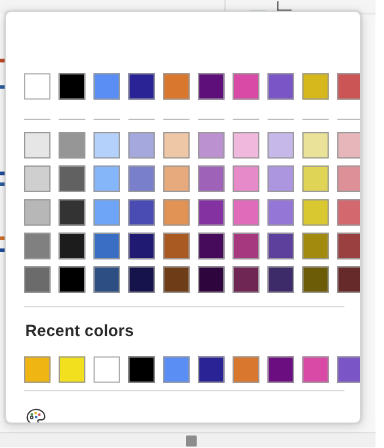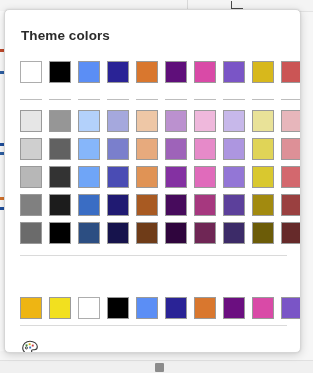--- a/index.html
+++ b/index.html
@@ -222,21 +222,20 @@
       <div class="strip-tick" style="top: 196px; background: rgb(31, 78, 156);"></div>
     </div>
 </div>
 
 <div id="hscrollbar">
   <div id="hscroll-thumb"></div>
 </div>
 
 <div id="color-popup">
 
-  <div class="section-heading" id="theme-colors-heading">Theme colors</div>
 
   <div class="swatch-row" id="theme-row">
       <button class="swatch white-swatch" style="background: rgb(255, 255, 255);"></button>
       <button class="swatch" style="background: rgb(0, 0, 0);"></button>
       <button class="swatch" style="background: rgb(91, 142, 245);"></button>
       <button class="swatch" style="background: rgb(42, 35, 150);"></button>
       <button class="swatch" style="background: rgb(217, 119, 46);"></button>
       <button class="swatch" style="background: rgb(95, 15, 122);"></button>
       <button class="swatch" style="background: rgb(217, 74, 167);"></button>
       <button class="swatch" style="background: rgb(122, 85, 198);"></button>
@@ -315,20 +314,21 @@
         <button class="swatch" style="background: rgb(47, 5, 61);"></button>
         <button class="swatch" style="background: rgb(111, 38, 85);"></button>
         <button class="swatch" style="background: rgb(60, 43, 104);"></button>
         <button class="swatch" style="background: rgb(108, 92, 8);"></button>
         <button class="swatch" style="background: rgb(102, 42, 42);"></button>
       </div>
     </div>
 
   <div class="full-rule" id="rule-above-recent"></div>
 
+  <div class="section-heading" id="recent-colors-heading">Recent colors</div>
 
   <div class="swatch-row" id="recent-row">
       <button class="swatch" style="background: rgb(238, 181, 19);"></button>
       <button class="swatch" style="background: rgb(242, 224, 31);"></button>
       <button class="swatch white-swatch" style="background: rgb(255, 255, 255);"></button>
       <button class="swatch" style="background: rgb(0, 0, 0);"></button>
       <button class="swatch" style="background: rgb(91, 142, 245);"></button>
       <button class="swatch" style="background: rgb(42, 35, 150);"></button>
       <button class="swatch" style="background: rgb(217, 119, 46);"></button>
       <button class="swatch" style="background: rgb(107, 15, 128);"></button>

